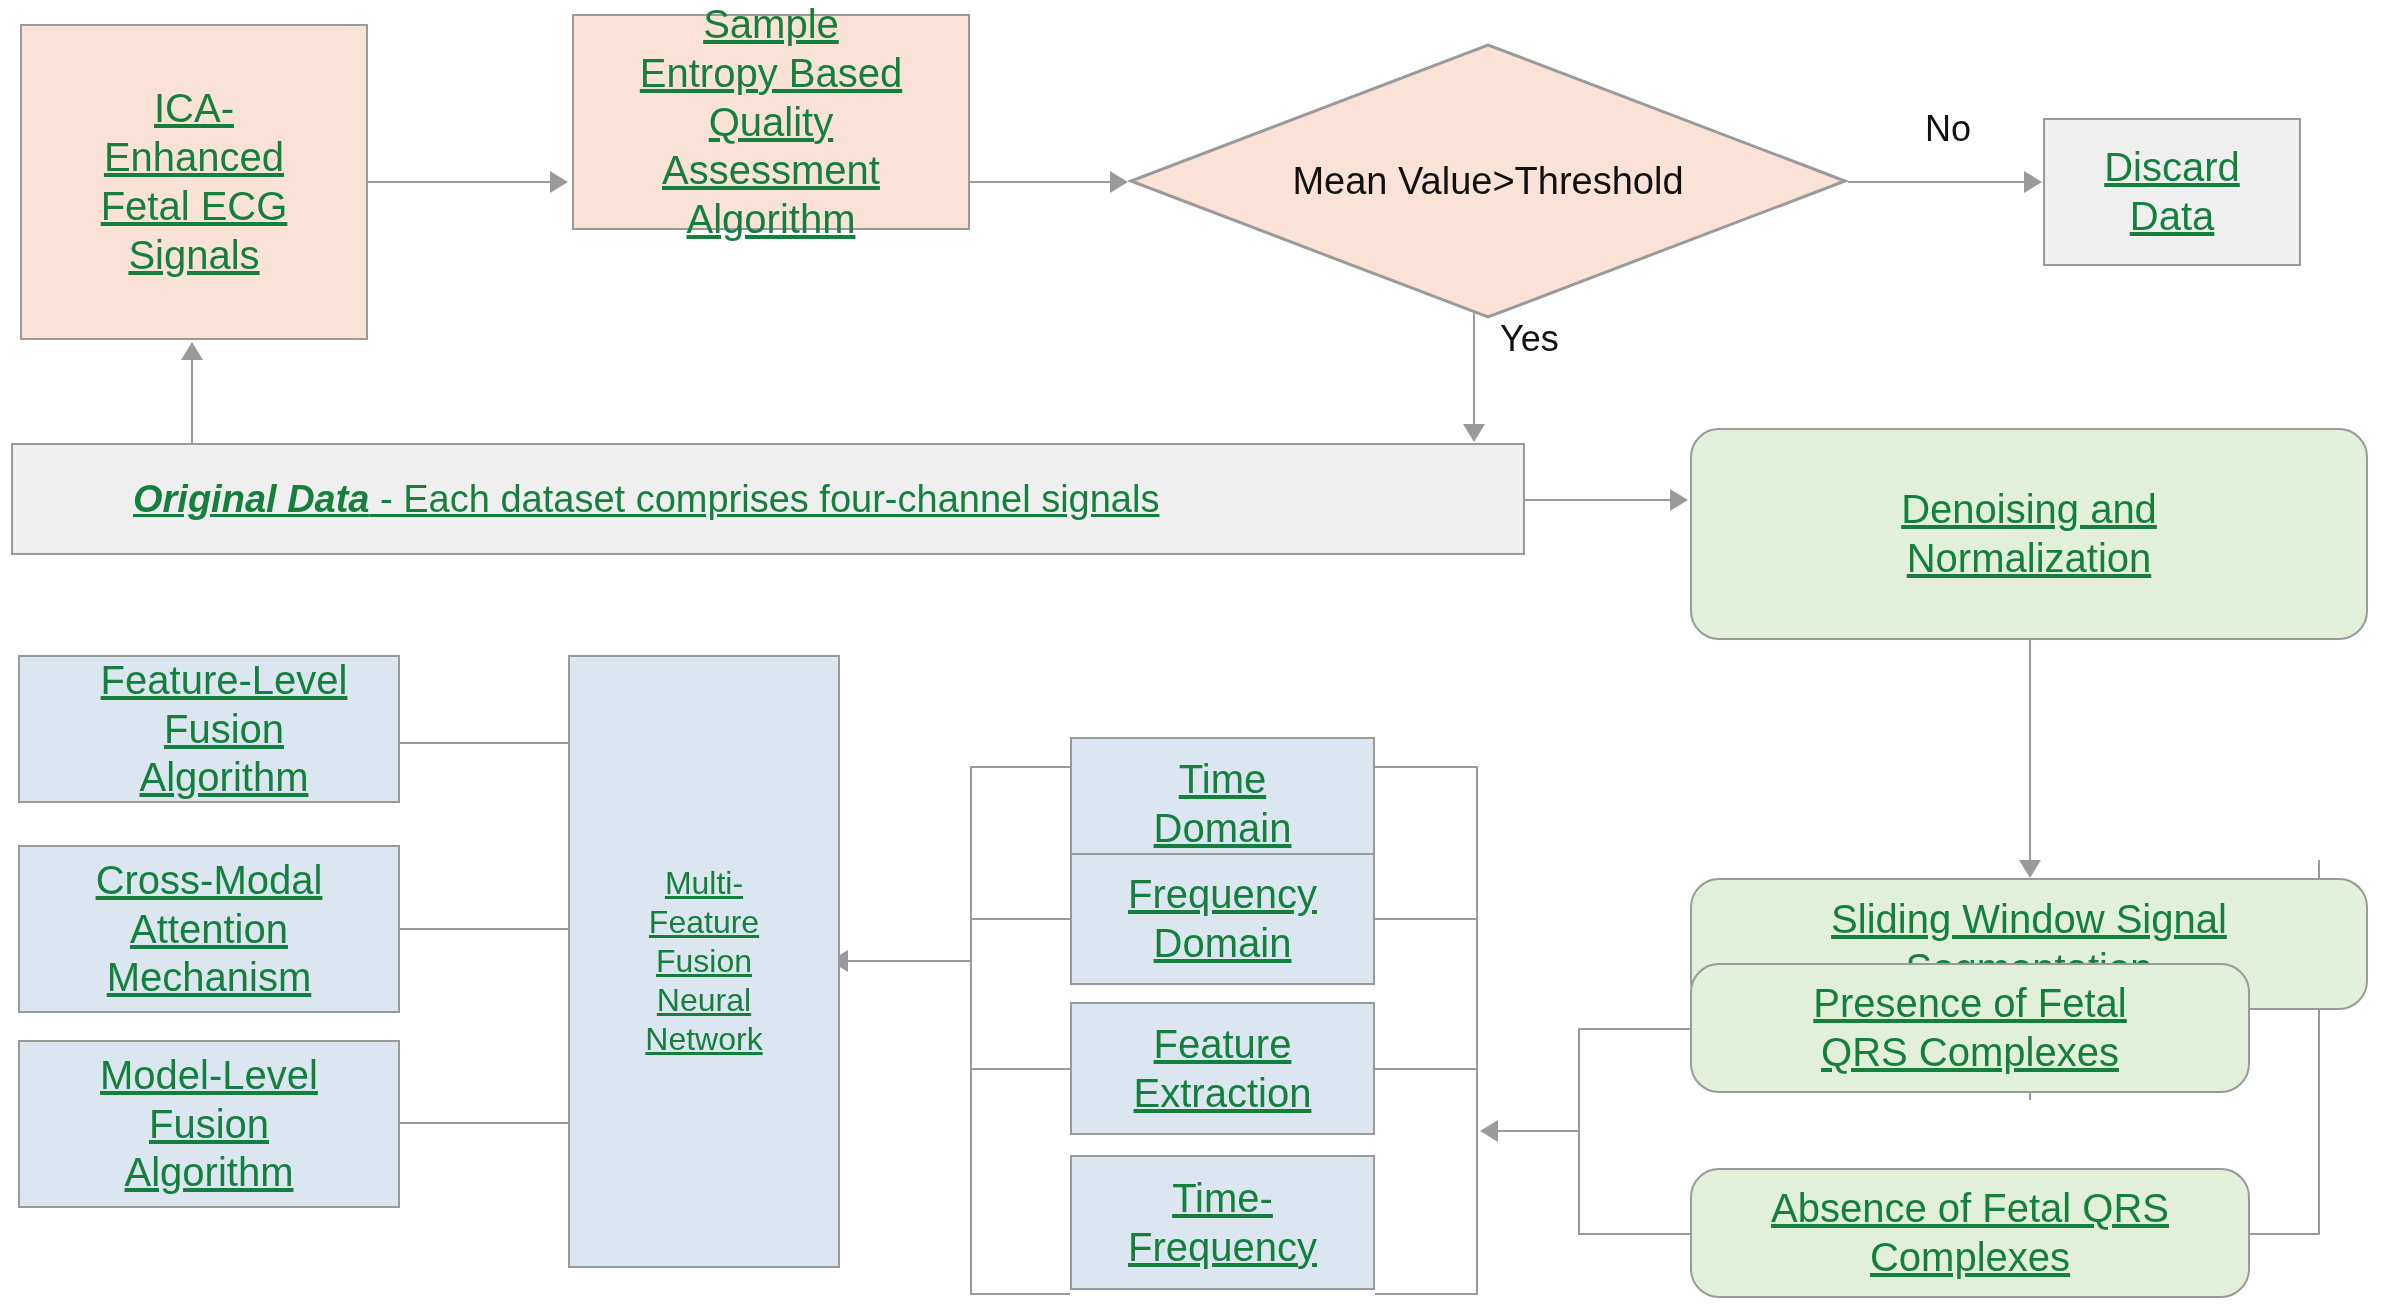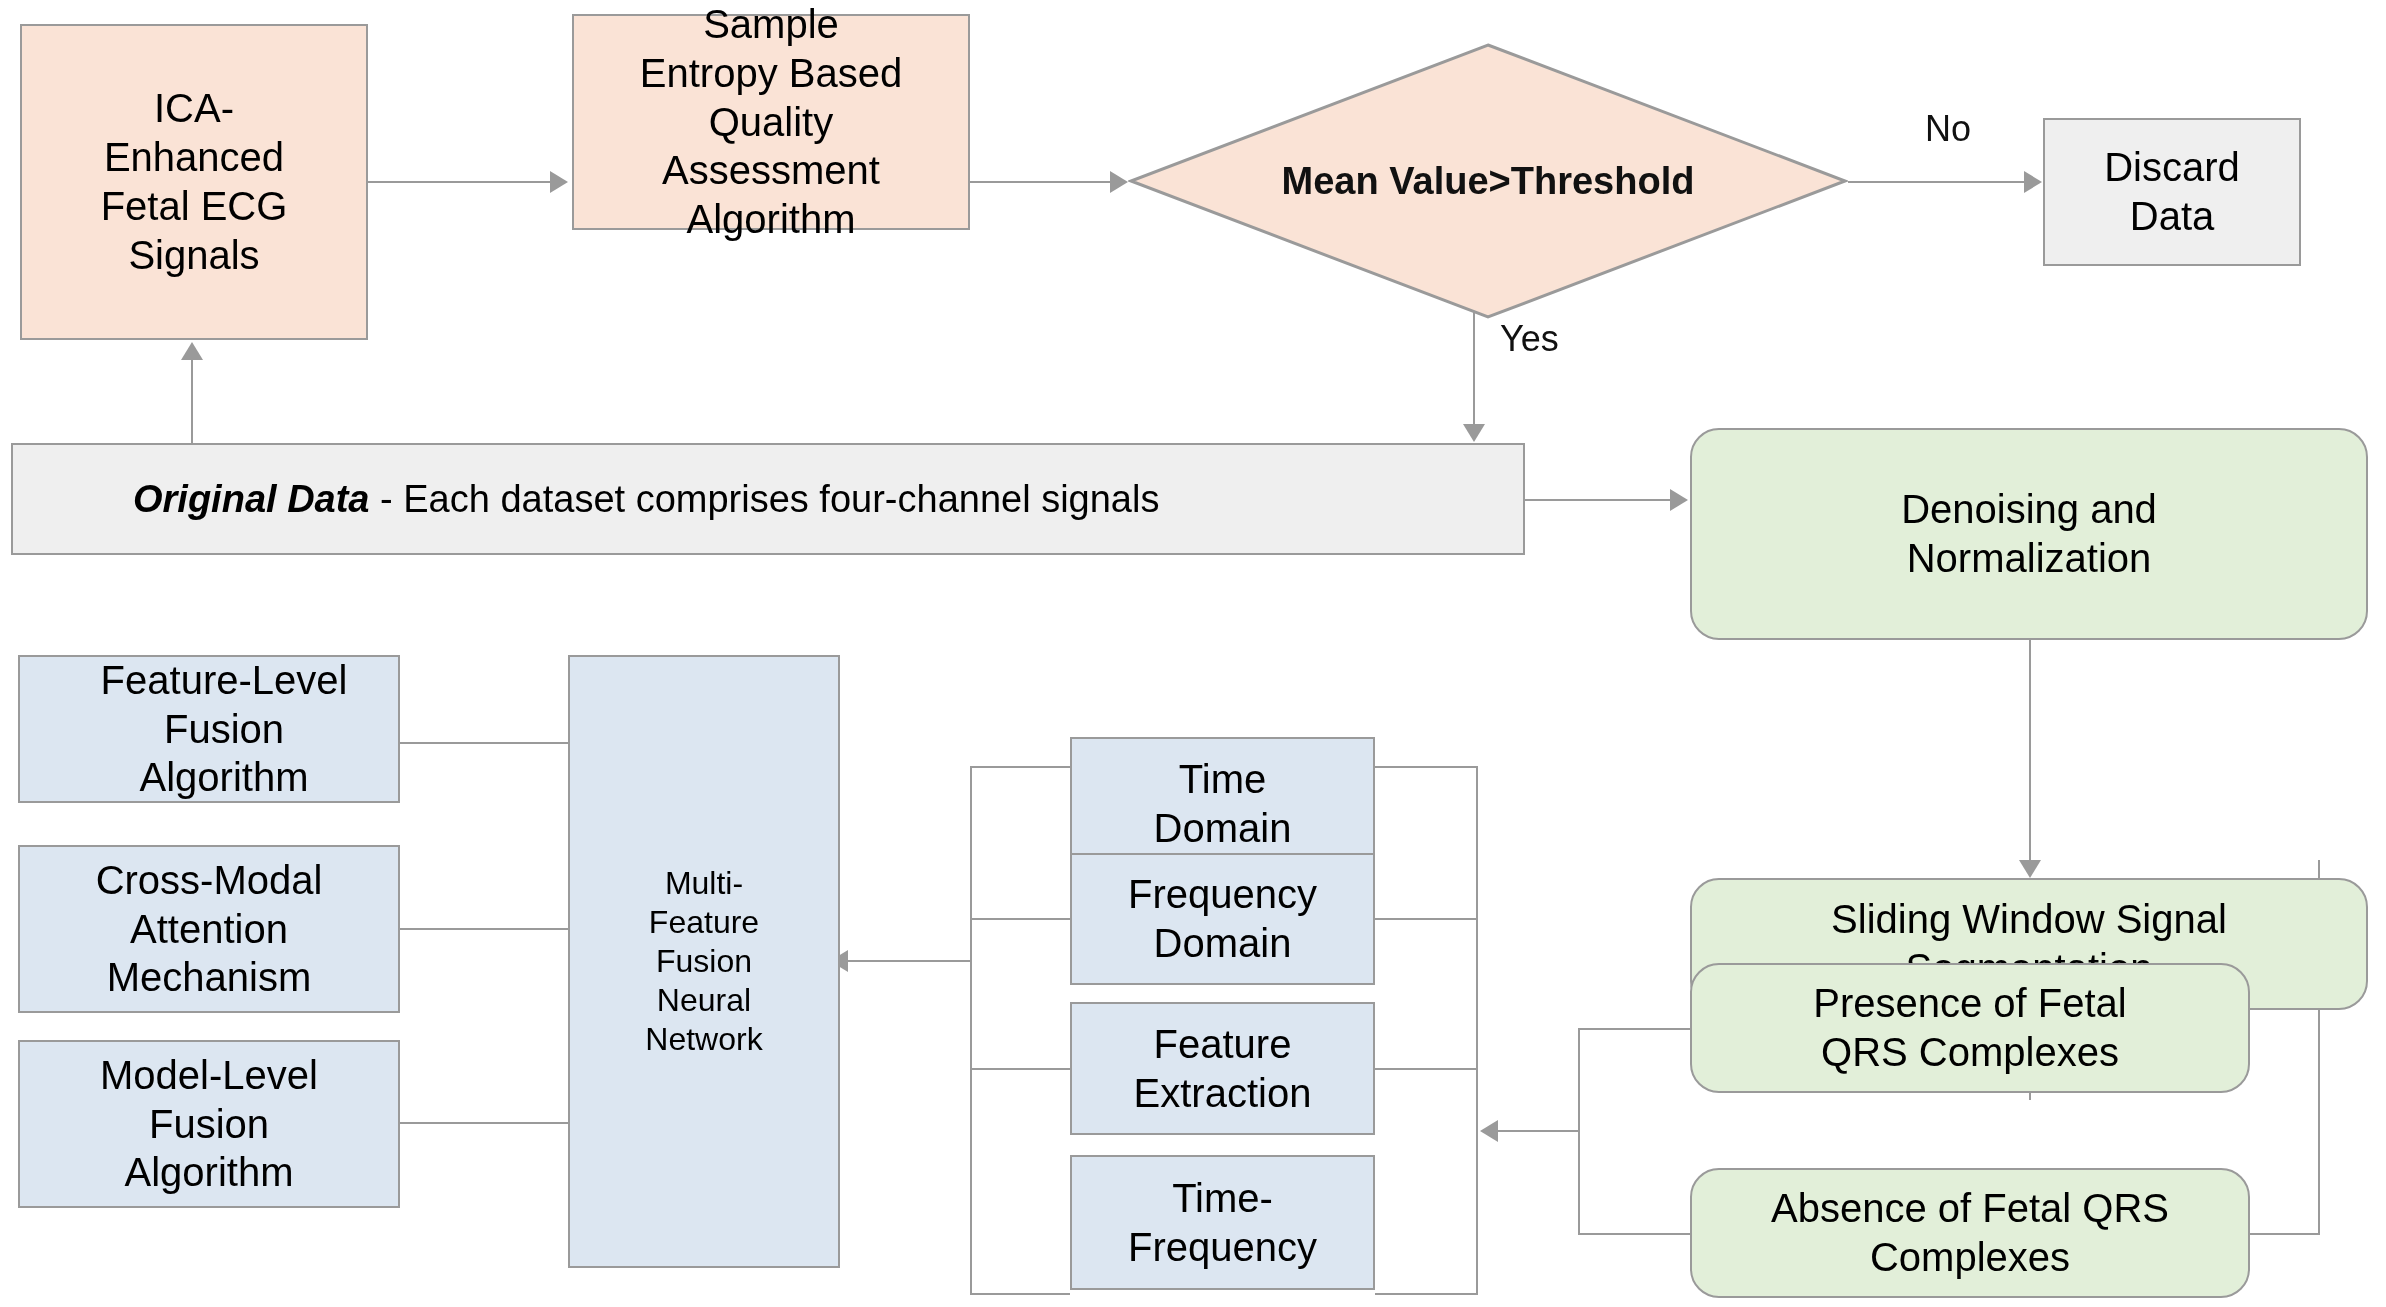--- a/index.html
+++ b/index.html
@@ -10,24 +10,25 @@
     font-family:"Liberation Sans", sans-serif;
     overflow:hidden;
   }
   .node{
     position:absolute;
     box-sizing:border-box;
     display:flex;
     align-items:center;
     justify-content:center;
     text-align:center;
-    color:#000000;
+    color:#15803d;
     line-height:1.22;
     border:2px solid #9a9a9a;
     z-index:3;
+    text-decoration:underline;
   }
   .peach{background:#fae3d6;}
   .green{background:#e2efd9;border-radius:29px;}
   .blue{background:#dce6f1;}
   .grey{background:#efefef;}
   .label{
     position:absolute;
     color:#111111;
     font-size:36px;
     white-space:nowrap;
@@ -116,21 +117,21 @@
 Enhanced
 Fetal ECG
 Signals</div>
 
   <div class="node peach" style="left:572px;top:14px;width:398px;height:216px;font-size:40px;white-space:pre-line;">Sample
 Entropy Based
 Quality
 Assessment
 Algorithm</div>
 
-  <div class="diamond-wrap" style="left:1128px;top:42px;width:720px;height:278px;font-weight:bold;">
+  <div class="diamond-wrap" style="left:1128px;top:42px;width:720px;height:278px;">
     <svg width="720" height="278" viewBox="0 0 720 278">
       <polygon points="360,3 717,139 360,275 3,139" fill="#fae3d6" stroke="#9a9a9a" stroke-width="3"></polygon>
     </svg>
     <div class="diamond-text">Mean Value&gt;Threshold</div>
   </div>
 
   <div class="node grey" style="left:2043px;top:118px;width:258px;height:148px;font-size:40px;white-space:pre-line;">Discard
 Data</div>
 
   <div class="label" style="left:1925px;top:108px;">No</div>

